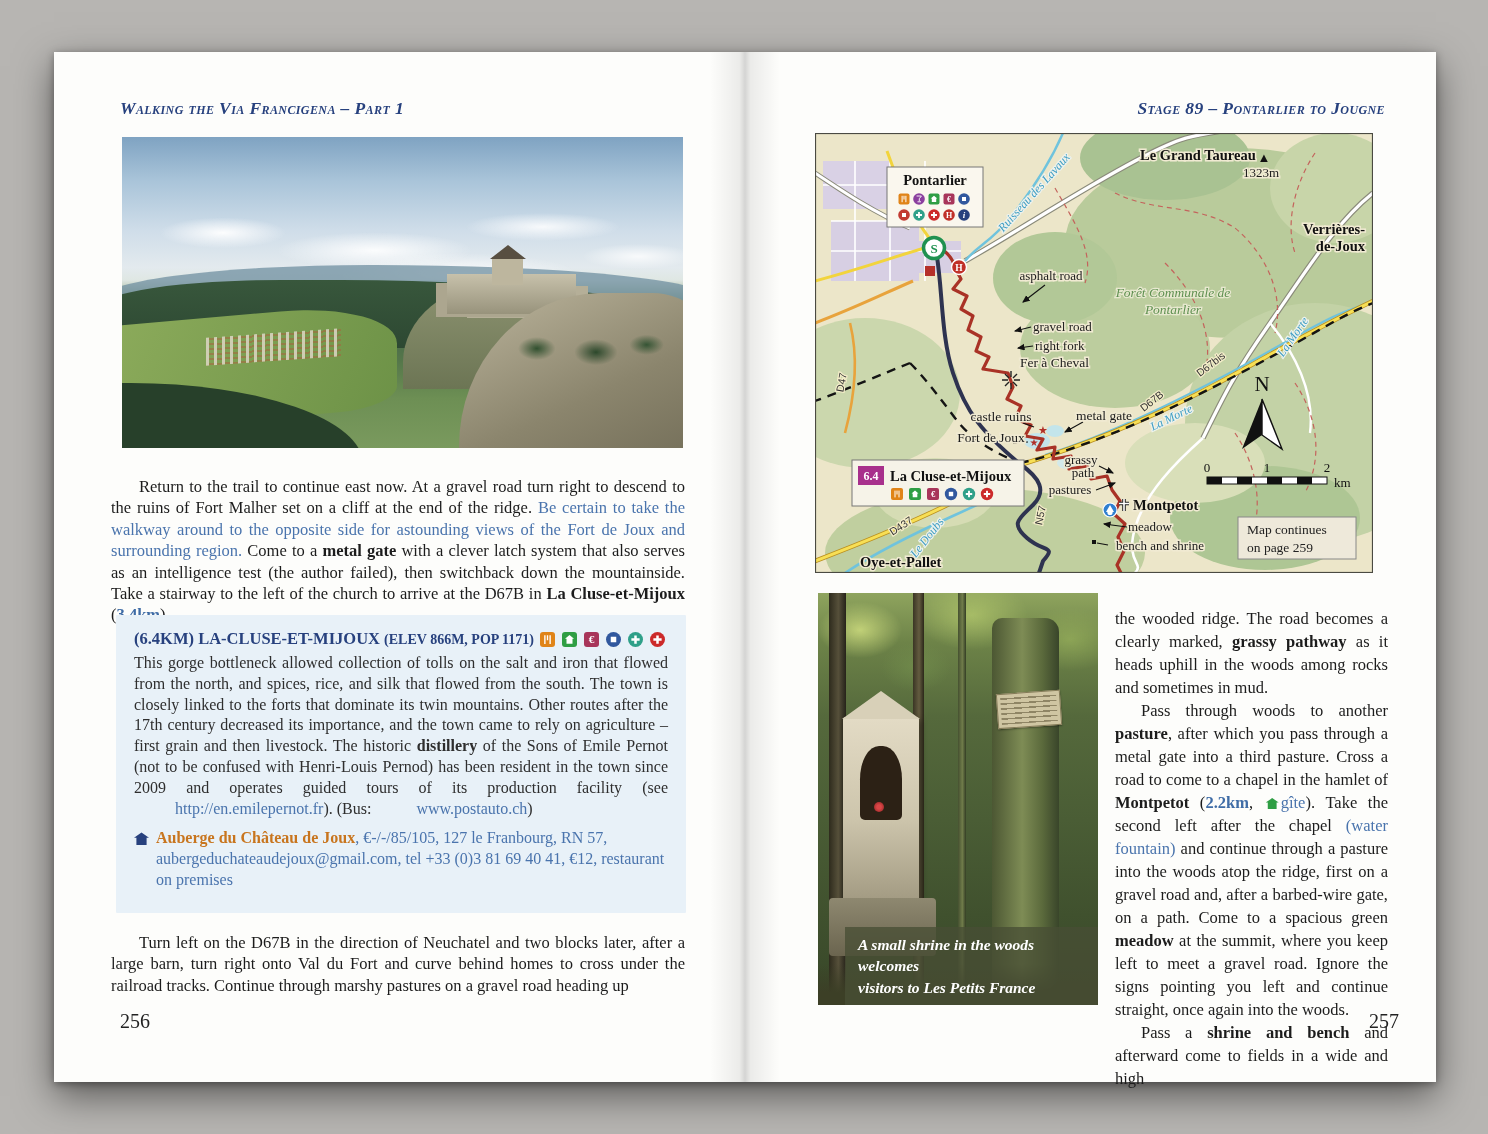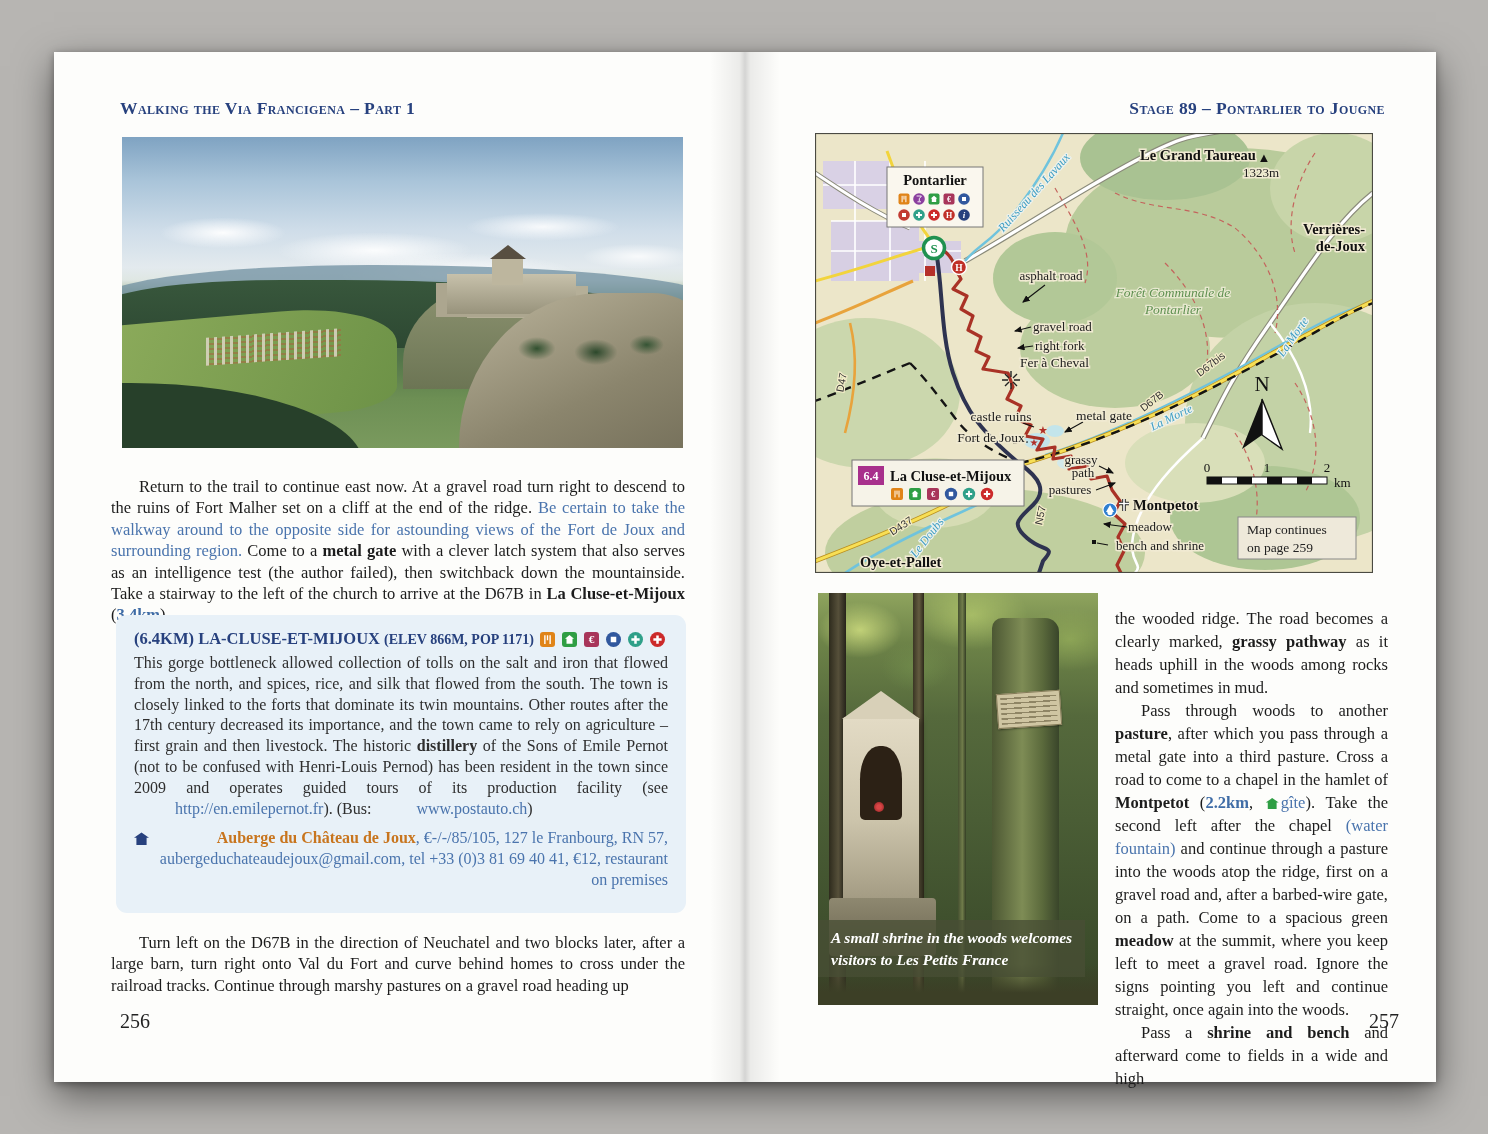--- a/index.html
+++ b/index.html
@@ -3,42 +3,42 @@
 <meta charset="utf-8">
 <style>
   html,body{margin:0;padding:0;}
   body{width:1488px;height:1134px;background:#b7b5b2;position:relative;overflow:hidden;
        font-family:"Liberation Serif",serif;color:#1c1c1c;}
   .spread{position:absolute;left:54px;top:52px;width:1382px;height:1030px;background:#fcfcfa;
           box-shadow:0 14px 36px rgba(0,0,0,.5), 0 2px 8px rgba(0,0,0,.35);display:flex;}
   .page{position:relative;width:691px;height:100%;background:#fdfdfb;}
   .gutter{position:absolute;left:50%;top:0;width:70px;height:100%;transform:translateX(-50%);
           background:linear-gradient(90deg,rgba(0,0,0,0) 0%,rgba(0,0,0,.07) 42%,rgba(0,0,0,.16) 50%,rgba(0,0,0,.07) 58%,rgba(0,0,0,0) 100%);pointer-events:none;z-index:5;}
-  .running-head{position:absolute;top:46px;font-size:17.5px;font-weight:bold;
+  .running-head{position:absolute;top:46px;font-size:17.5px;font-weight:bold;font-style:italic;
           font-variant:small-caps;letter-spacing:.4px;color:#27417e;}
   .rh-left{left:66px;}
   .rh-right{right:51px;text-align:right;}
   .pagenum{position:absolute;top:958px;font-size:20px;color:#222;}
   .pn-left{left:66px;} .pn-right{right:37px;}
 
   
   .body-block{position:absolute;left:57px;width:574px;font-size:16.5px;line-height:21.4px;text-align:justify;}
   .body-block p{margin:0;text-indent:28px;}
   .blue{color:#4a74ad;}
   .bluebold{color:#3f6ca6;font-weight:bold;}
   b.k{font-weight:bold;}
   .link{color:#4a74ad;text-decoration:none;margin-left:41px;}
 
   
   .infobox{position:absolute;left:62px;top:563px;width:570px;height:298px;background:#e8f1f8;
-           border-radius:11px;padding:13px 18px 0 18px;box-sizing:border-box;font-size:16px;line-height:20.8px;}
+           border-radius:1px;padding:13px 18px 0 18px;box-sizing:border-box;font-size:16px;line-height:20.8px;}
   .ib-title{color:#27417e;font-weight:bold;font-size:16.5px;line-height:22px;}
   .ib-title .elev{font-size:14px;}
   .ib-body{color:#2e2e2e;text-align:justify;margin-top:2px;}
-  .ib-lodging{position:relative;margin-top:9px;padding-left:22px;color:#4a74ad;text-align:right;}
+  .ib-lodging{position:relative;margin-top:9px;padding-left:22px;color:#4a74ad;text-align:left;}
   .house-navy{position:absolute;left:0;top:4px;width:15px;height:13px;background:#27417e;display:inline-block;
         clip-path:polygon(50% 0,100% 42%,84% 42%,84% 100%,16% 100%,16% 42%,0 42%);}
   .lodge-name{color:#c8751e;font-weight:bold;}
 
   
   .ic{display:inline-block;width:15px;height:15px;border-radius:3px;vertical-align:-2.5px;margin:0 1.5px;}
   .ic.rd{border-radius:50%;}
   .ic svg{display:block;width:100%;height:100%;}
   .ic-house-green{display:inline-block;width:13px;height:11px;background:#2f9e44;vertical-align:-1px;margin:0 2px;
         clip-path:polygon(50% 0,100% 42%,84% 42%,84% 100%,16% 100%,16% 42%,0 42%);}
@@ -454,21 +454,21 @@
       <div class="pr-trunk pr-t3"></div>
       <div class="pr-pillar"></div>
       <div class="pr-sign">
           <i></i>
         </div>
       <div class="pr-shrine">
         <div class="pr-niche"></div>
       </div>
       <div class="pr-base"></div>
       <div class="pr-ground"></div>
-      <div class="caption" style="bottom:28px;">
+      <div class="caption" style="bottom:0;margin-left:27px;">
         <span>A small shrine in the woods welcomes</span><br>
         <span>visitors to Les Petits France</span>
       </div>
     </div>
 
     <div class="col">
       <p class="noindent"><span>the wooded ridge. The road becomes a clearly marked, </span><b class="k">grassy pathway</b><span> as it heads uphill in the woods among rocks and sometimes in mud.</span></p>
       <p><span>Pass through woods to another </span><b class="k">pasture</b><span>, after which you pass through a metal gate into a third pasture. Cross a road to come to a chapel in the hamlet of </span><b class="k">Montpetot</b><span> (</span><span class="bluebold">2.2km</span><span>, </span><span class="ic-house-green"></span><span class="blue">gîte</span><span>). Take the second left after the chapel </span><span class="blue">(water fountain)</span><span> and continue through a pasture into the woods atop the ridge, first on a gravel road and, after a barbed-wire gate, on a path. Come to a spacious green </span><b class="k">meadow</b><span> at the summit, where you keep left to meet a gravel road. Ignore the signs pointing you left and continue straight, once again into the woods.</span></p>
       <p><span>Pass a </span><b class="k">shrine and bench</b><span> and afterward come to fields in a wide and high</span></p>
     </div>

